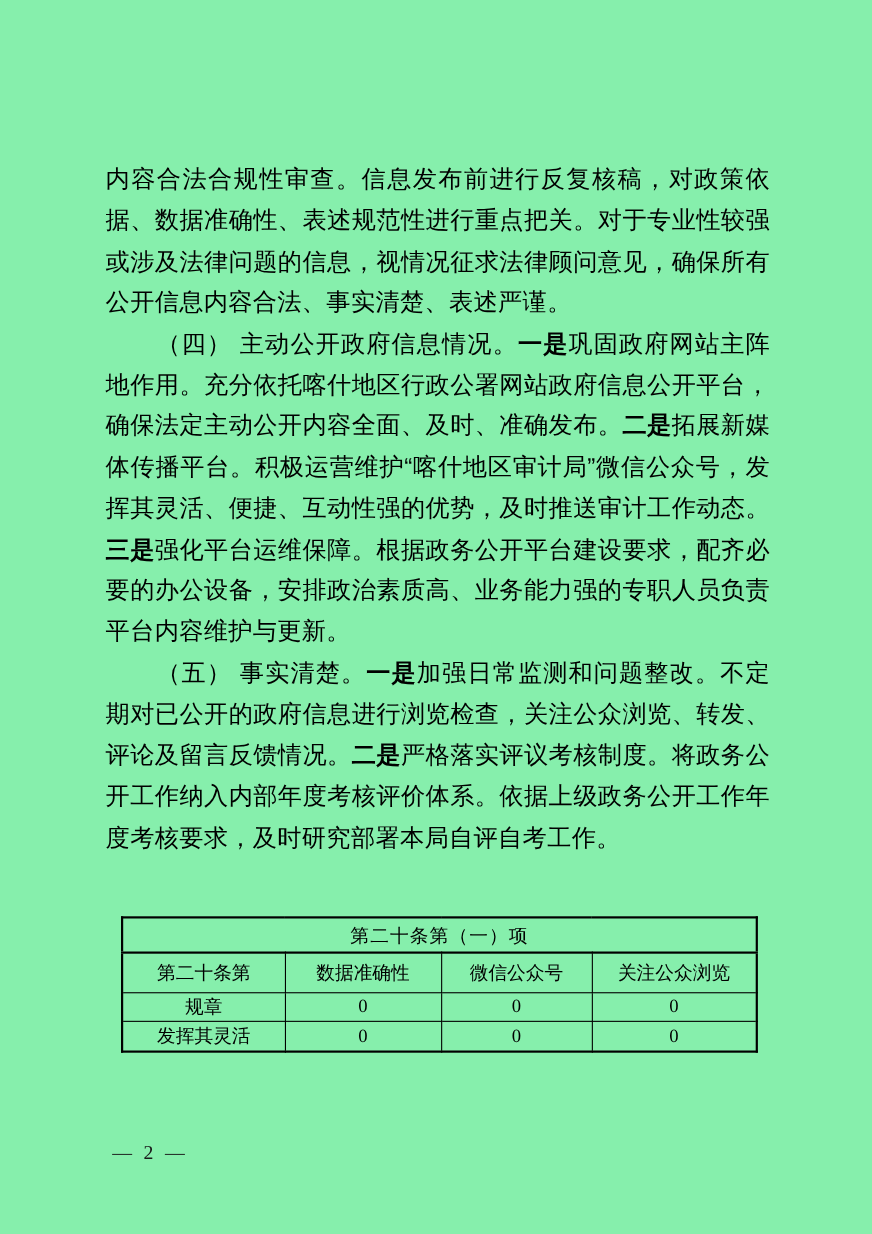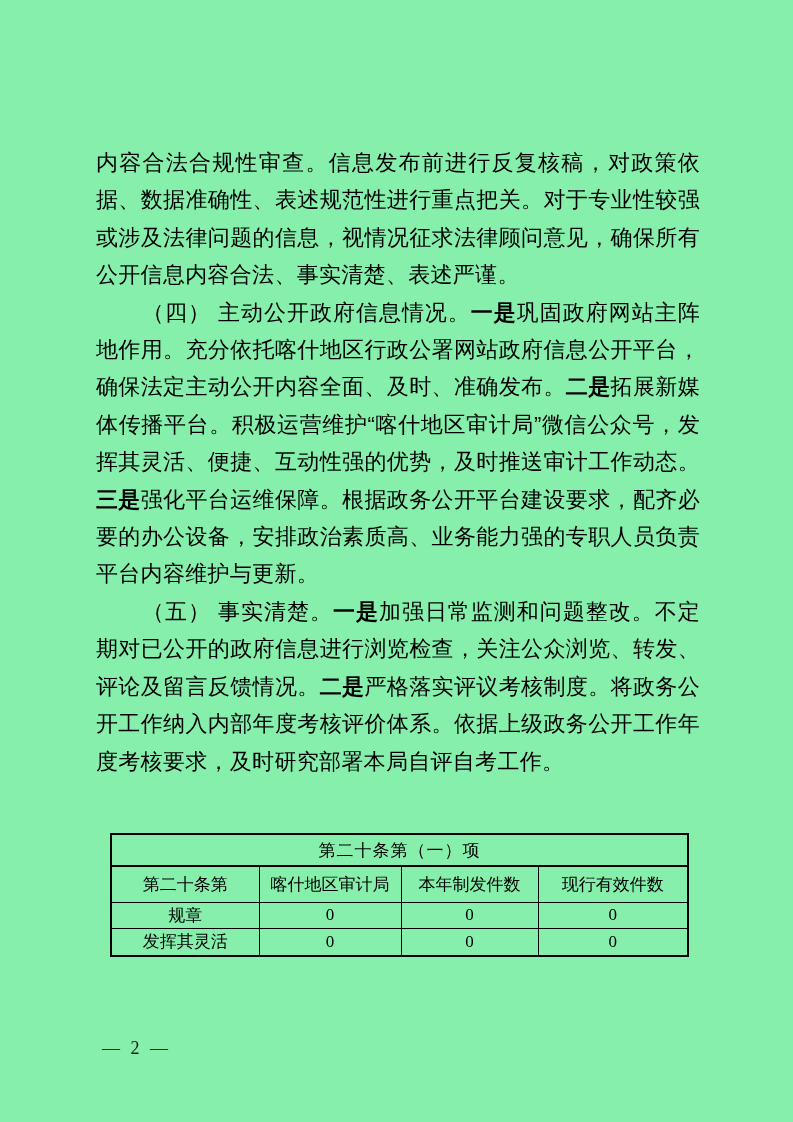--- a/index.html
+++ b/index.html
@@ -95,23 +95,23 @@
       <col style="width:142px">
       <col style="width:137px">
       <col style="width:150px">
     </colgroup>
     <tbody>
       <tr class="cap-top">
         <td colspan="4">第二十条第（一）项</td>
       </tr>
       <tr class="head-row">
         <th>第二十条第</th>
-        <th>喀什地区审计局</th>
-        <th>本年制发件数</th>
-        <th>现行有效件数</th>
+        <th>数据准确性</th>
+        <th>微信公众号</th>
+        <th>关注公众浏览</th>
       </tr>
       <tr class="data-row-1">
         <td class="label-cell">规章</td>
         <td>0</td>
         <td>0</td>
         <td>0</td>
       </tr>
       <tr class="data-row-2">
         <td class="label-cell">发挥其灵活</td>
         <td>0</td>

